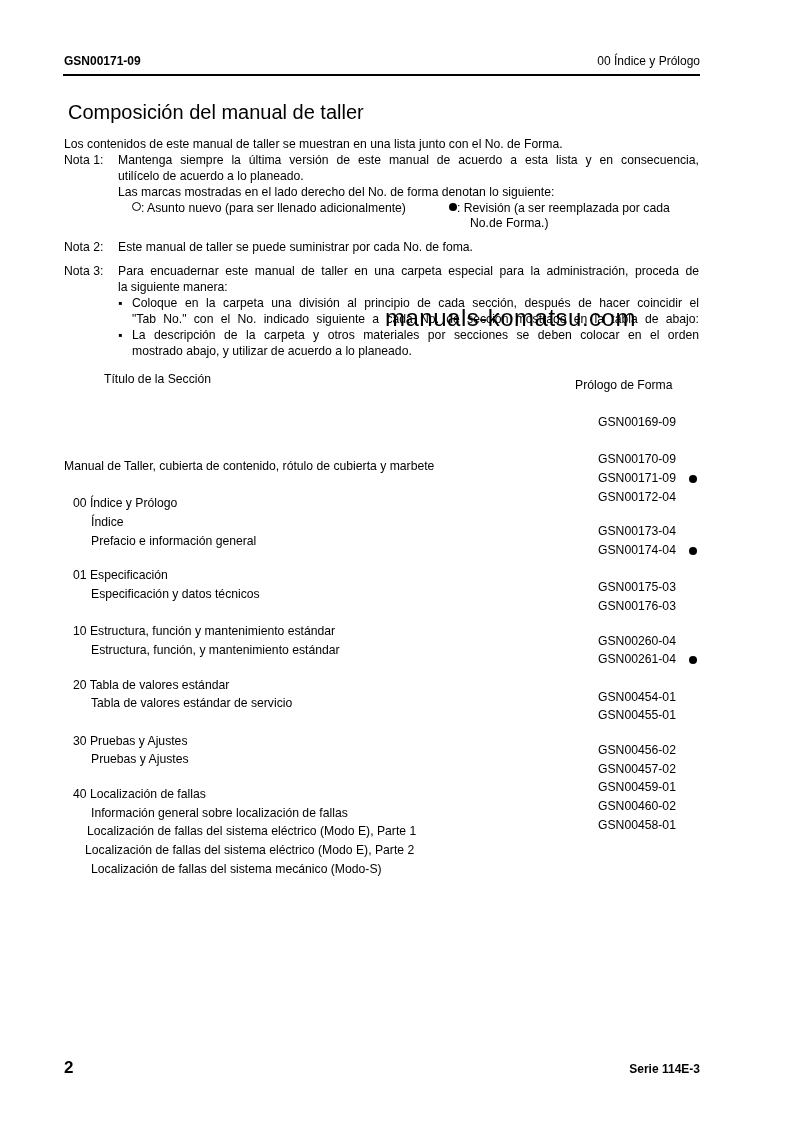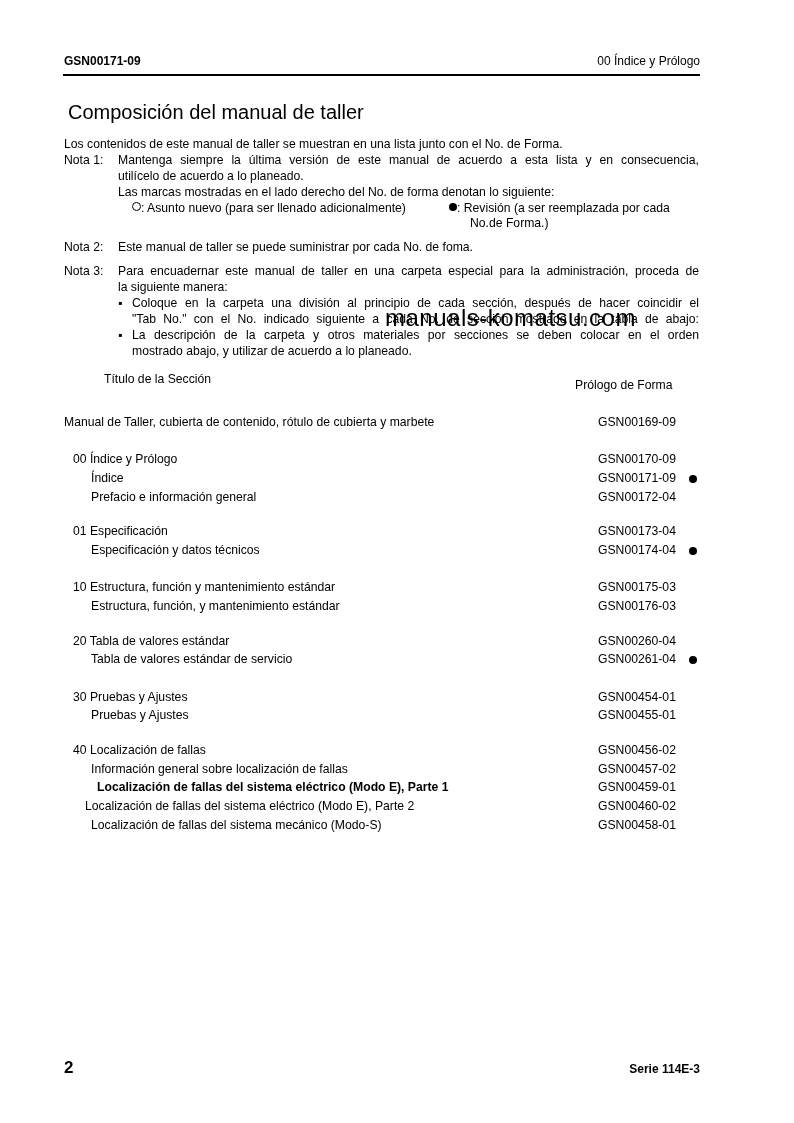--- a/index.html
+++ b/index.html
@@ -10,21 +10,21 @@
   .hdr-rule { position: absolute; left: 63px; width: 637px; top: 74px; height: 0; border-top: 2px solid #000; }
   .title { position: absolute; left: 68px; top: 101px; font-size: 20px; font-weight: normal; }
   .p { position: absolute; font-size: 12.2px; line-height: 16px; white-space: nowrap; }
   .just { white-space: normal; text-align: justify; text-align-last: justify; }
   .lbl { position: absolute; left: 64px; font-size: 12.2px; line-height: 16px; }
   .bullet { position: absolute; left: 118px; font-size: 12px; line-height: 16px; }
   .watermark { position: absolute; left: 385px; top: 304px; font-size: 24px; color: #000;
                letter-spacing: 0.5px; white-space: nowrap; line-height: 28px; }
   .colhdr { position: absolute; font-size: 12.2px; }
   .row { position: absolute; left: 0; width: 794px; height: 18px; font-size: 12.2px; }
-  .row .t { position: absolute; white-space: nowrap; }
+  .row .t { position: absolute; white-space: nowrap; margin-top: 44px; }
   .row .f { position: absolute; left: 598px; white-space: nowrap; }
   .row .d { position: absolute; left: 689px; top: 4px; width: 8px; height: 8px; border-radius: 50%; background: #000; }
   .footer-num { position: absolute; left: 64px; top: 1058px; font-size: 17px; font-weight: bold; }
   .footer-serie { position: absolute; right: 94px; top: 1062px; font-size: 12px; font-weight: bold; }
   .open-circle { display: inline-block; width: 7px; height: 7px; border: 1px solid #000; border-radius: 50%; vertical-align: 1px; }
   .fill-circle { display: inline-block; width: 8px; height: 8px; background: #000; border-radius: 50%; vertical-align: 1px; }
 </style>
 </head>
 <body>
 
@@ -128,21 +128,21 @@
 
   <div class="row" style="top:743px;">
     <span class="t" style="left:73px;">40 Localización de fallas</span>
     <span class="f">GSN00456-02</span>
   </div>
   <div class="row" style="top:762px;text-decoration:underline;">
     <span class="t" style="left:91px;">Información general sobre localización de fallas</span>
     <span class="f">GSN00457-02</span>
   </div>
   <div class="row" style="top:780px;">
-    <span class="t" style="left:97px;font-weight:bold;">Localización de fallas del sistema eléctrico (Modo E), Parte 1</span>
+    <span class="t" style="left:87px;">Localización de fallas del sistema eléctrico (Modo E), Parte 1</span>
     <span class="f">GSN00459-01</span>
   </div>
   <div class="row" style="top:799px;">
     <span class="t" style="left:85px;">Localización de fallas del sistema eléctrico (Modo E), Parte 2</span>
     <span class="f">GSN00460-02</span>
   </div>
   <div class="row" style="top:818px;">
     <span class="t" style="left:91px;">Localización de fallas del sistema mecánico (Modo-S)</span>
     <span class="f">GSN00458-01</span>
   </div>

